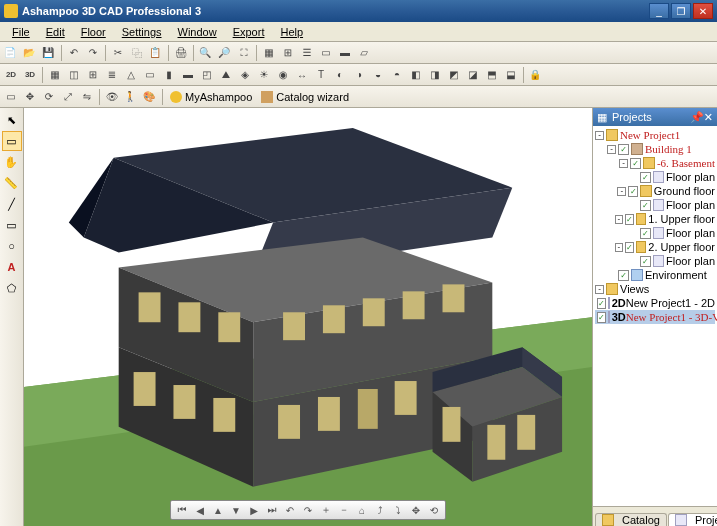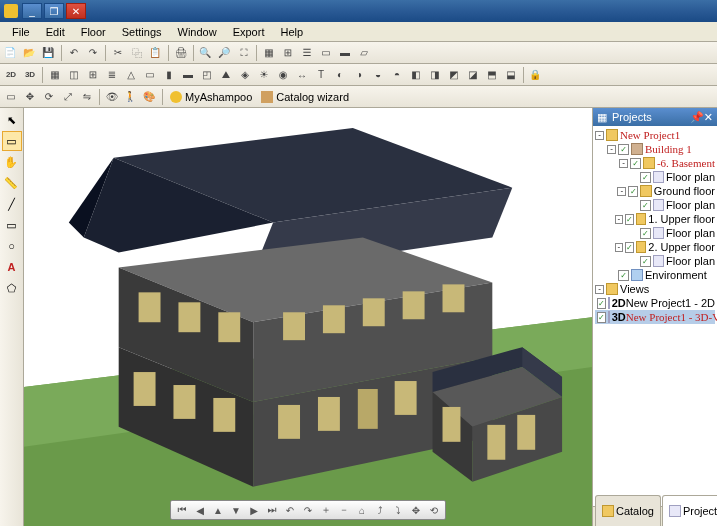--- a/index.html
+++ b/index.html
@@ -5,21 +5,21 @@
 * { margin: 0; padding: 0; box-sizing: border-box; font-family: Tahoma, sans-serif; font-size: 11px; }
 body { background: #ece9d8; width: 717px; height: 526px; overflow: hidden; display: flex; flex-direction: column; }
 
 .titlebar { height: 22px; background: linear-gradient(to bottom, #3a6ea5 0%, #2a5a95 50%, #1a4a85 100%); display: flex; align-items: center; padding: 0 4px; color: white; }
 .titlebar-icon { width: 14px; height: 14px; background: #f0c030; border-radius: 2px; margin-right: 4px; }
 .titlebar-text { flex: 1; font-weight: bold; font-size: 11px; }
 .window-controls { display: flex; gap: 2px; }
 .window-btn { width: 20px; height: 16px; background: linear-gradient(to bottom, #5a8ecf, #3a6ea5); border: 1px solid #1a4a85; display: flex; align-items: center; justify-content: center; color: white; cursor: pointer; font-size: 10px; }
 .window-btn:last-child { background: linear-gradient(to bottom, #e05040, #c03020); border-color: #a02010; }
 
-.menubar { height: 20px; background: #ece9d8; display: flex; align-items: center; padding: 0 4px; border-bottom: 1px solid #aca899; }
+.menubar { height: 20px; background: #ece9d8; display: flex; align-items: center; padding: 0 4px; border-bottom: 1px solid #aca899; text-decoration: underline; }
 .menu-item { padding: 2px 8px; cursor: pointer; }
 
 .toolbar { height: 22px; background: linear-gradient(to bottom, #f7f4ec, #e8e4d8); border-bottom: 1px solid #aca899; display: flex; align-items: center; padding: 0 2px; gap: 1px; }
 .toolbar-btn { width: 18px; height: 18px; border: 1px solid transparent; display: flex; align-items: center; justify-content: center; cursor: pointer; font-size: 10px; color: #444; }
 .toolbar-sep { width: 1px; height: 16px; background: #aca899; margin: 0 2px; }
 .toolbar-label { padding: 0 4px; cursor: pointer; display: flex; gap: 3px; }
 .mini-icon { width: 12px; height: 12px; display: inline-block; }
 
 .workspace { flex: 1; display: flex; overflow: hidden; }
 .left-toolbar { width: 24px; background: linear-gradient(to right, #f7f4ec, #e8e4d8); border-right: 1px solid #aca899; display: flex; flex-direction: column; align-items: center; padding: 2px 0; gap: 1px; }
@@ -43,34 +43,35 @@
 .tree-indent { display: inline-block; }
 .tree-toggle { width: 9px; height: 9px; border: 1px solid #888; display: inline-flex; align-items: center; justify-content: center; font-size: 8px; line-height: 1; margin-right: 2px; cursor: pointer; background: white; }
 .tree-toggle.empty { border: none; }
 .tree-check { width: 11px; height: 11px; border: 1px solid #888; margin-right: 2px; display: inline-flex; align-items: center; justify-content: center; font-size: 8px; color: #2a8a2a; background: white; }
 .tree-icon { width: 12px; height: 12px; margin-right: 2px; display: inline-block; }
 .tree-label { }
 .red { color: #c02020; font-family: Liberation Serif, serif; }
 .sel { background: #b6cde8; }
 
 .tabs { height: 20px; background: #ece9d8; border-top: 1px solid #aca899; display: flex; align-items: flex-end; padding: 0 2px; }
-.tab { padding: 9px 6px; border: 1px solid #aca899; border-bottom: none; background: #e8e4d8; font-size: 10px; cursor: pointer; border-radius: 3px 3px 0 0; margin-right: 1px; display: flex; align-items: flex-start; gap: 2px; }
+.tab { padding: 0 6px; border: 1px solid #aca899; border-bottom: none; background: #e8e4d8; font-size: 10px; cursor: pointer; border-radius: 3px 3px 0 0; margin-right: 1px; display: flex; align-items: flex-start; gap: 8px; }
 .tab.active { background: white; }
 
 
 .ic-folder { background: #f0c860; border: 1px solid #c09830; }
 .ic-doc { background: #e8e8f8; border: 1px solid #a0a0c0; }
 .ic-house { background: #d0b090; border: 1px solid #a08060; }
 .ic-view { background: #b0d0f0; border: 1px solid #7090c0; }
 </style>
 </head>
 <body>
 
 <div class="titlebar">
   <span class="titlebar-icon"></span>
+  <span class="titlebar-text">Ashampoo 3D CAD Professional 3</span>
   <div class="window-controls">
     <div class="window-btn">_</div>
     <div class="window-btn">❐</div>
     <div class="window-btn">✕</div>
   </div>
 </div>
 
 <div class="menubar">
   <span class="menu-item">File</span>
   <span class="menu-item">Edit</span>

